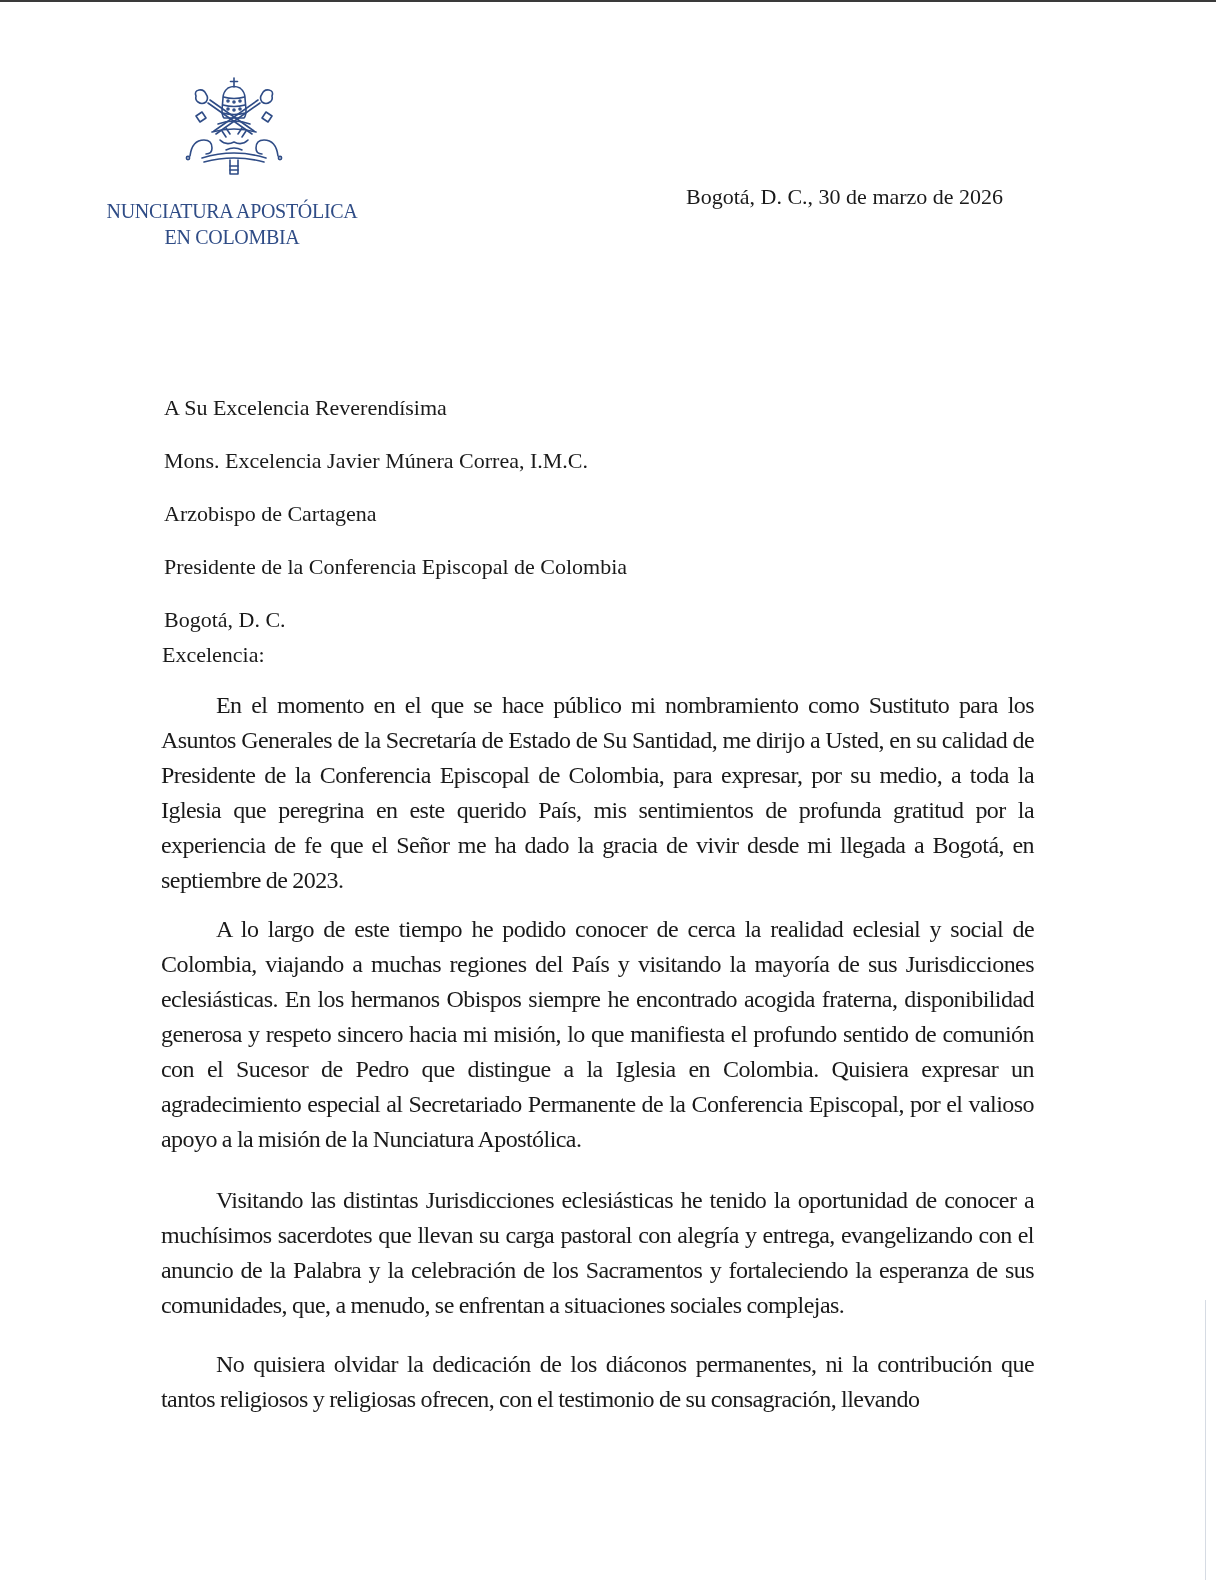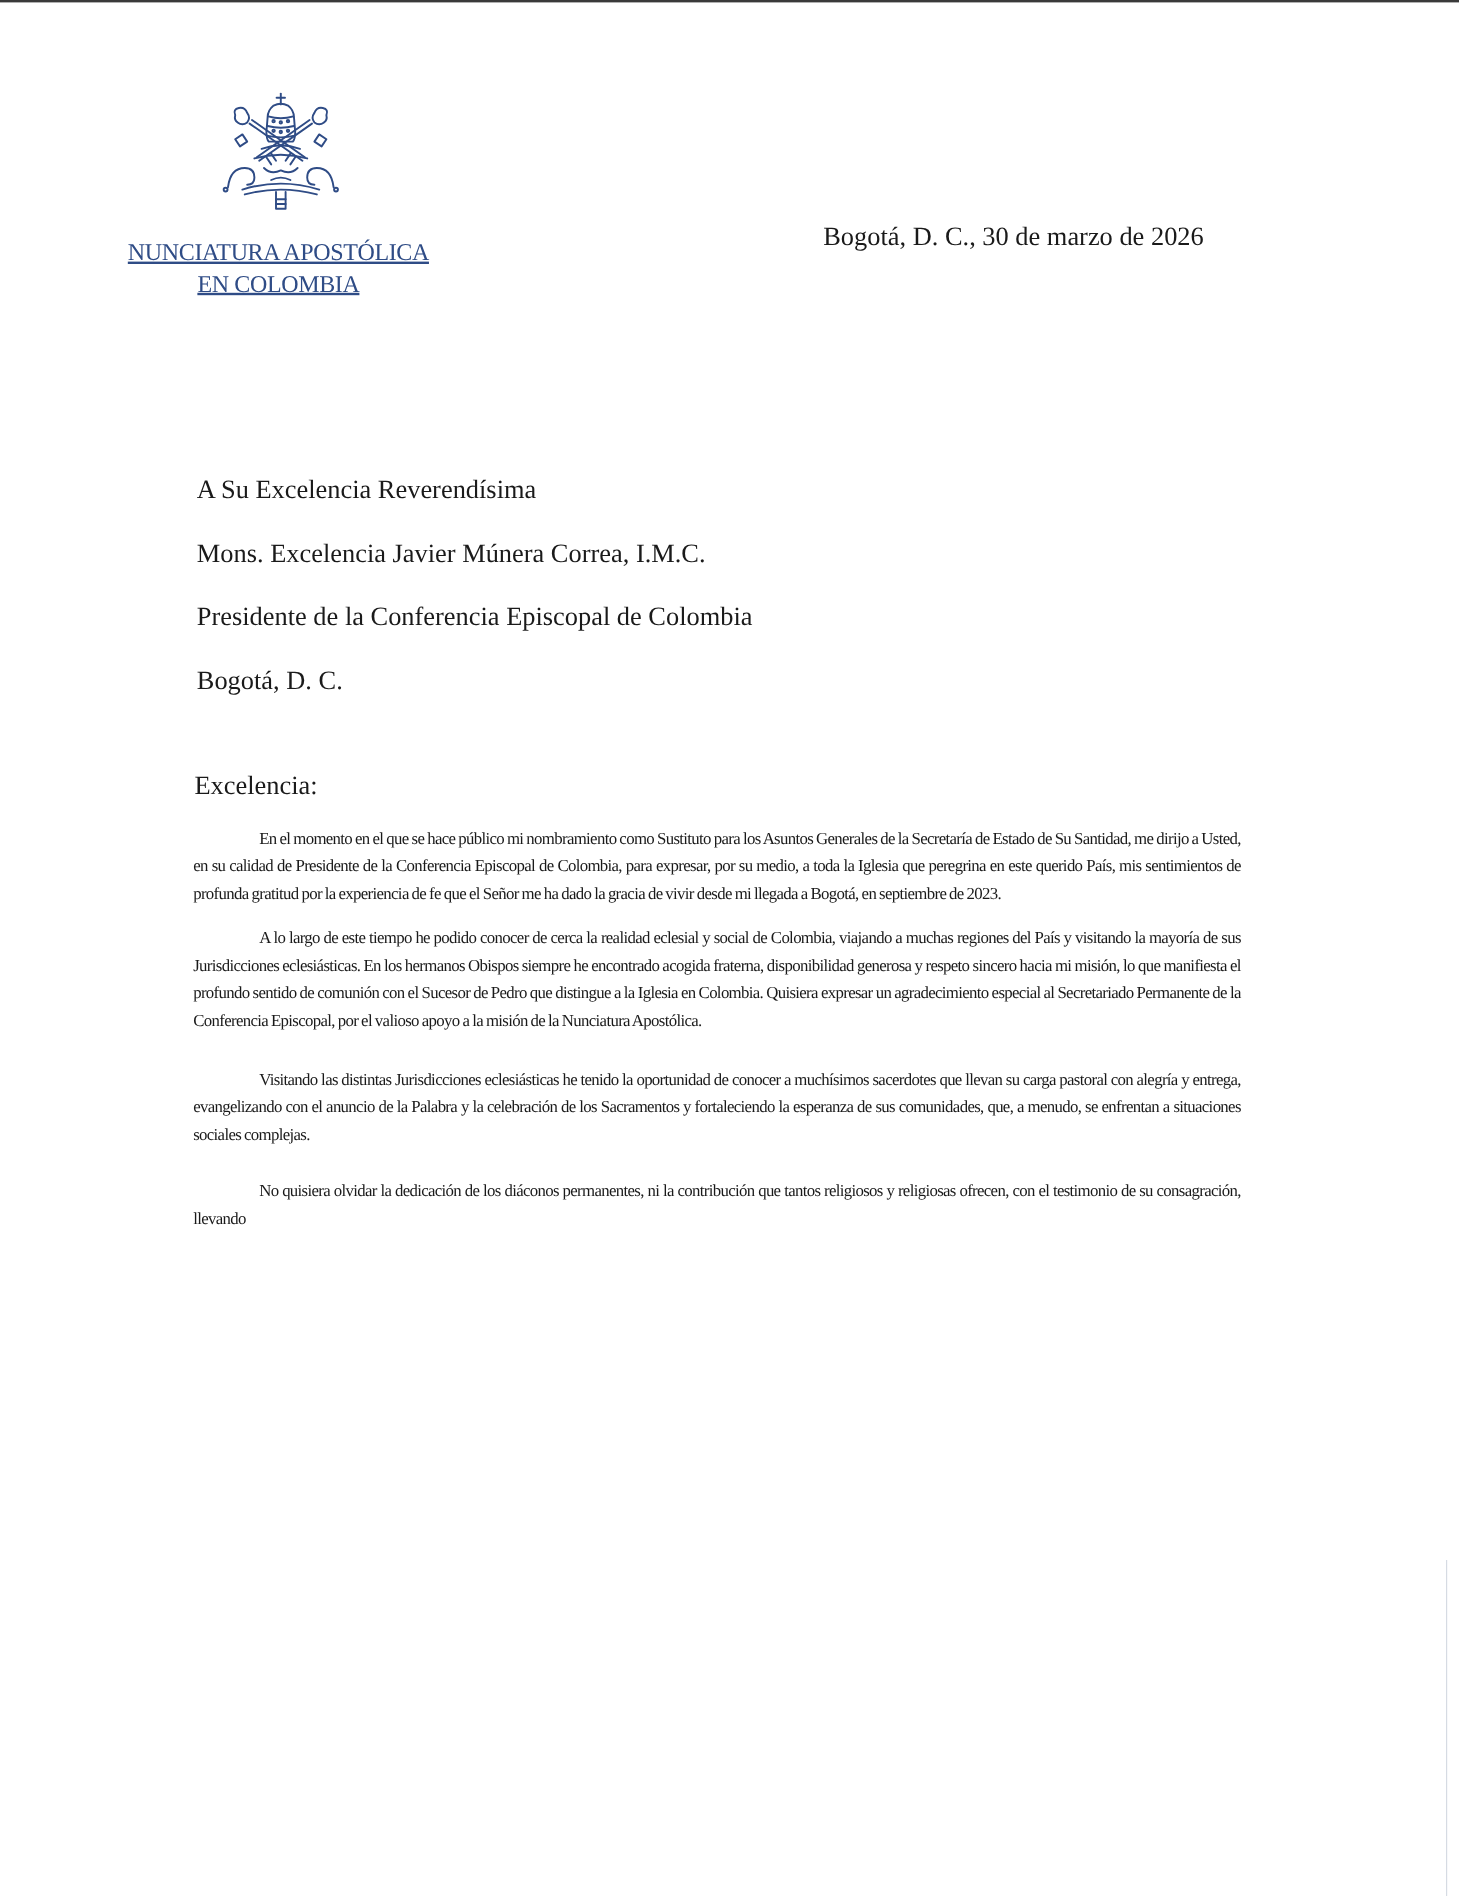--- a/index.html
+++ b/index.html
@@ -34,21 +34,20 @@
     }
     .letterhead {
       position: absolute;
       left: 96px; top: 198px;
       width: 272px;
       text-align: center;
       color: #2f4c86;
       font-size: 20px;
       line-height: 26px;
       letter-spacing: -0.3px;
-      text-decoration: underline;
     }
     .date-line {
       position: absolute;
       left: 686px; top: 183px;
       font-size: 22px;
       line-height: 28px;
       white-space: nowrap;
       text-align: right;
     }
     .recipient {
@@ -63,22 +62,22 @@
       left: 162px; top: 641px;
       font-size: 22px;
       line-height: 28px;
       text-align: center;
     }
     .body-text {
       position: absolute;
       left: 161px;
       width: 873px;
       top: 688px;
-      font-size: 14px;
-      line-height: 23px;
+      font-size: 24px;
+      line-height: 35px;
       text-align: justify;
       letter-spacing: -0.55px;
       word-spacing: -0.5px;
     }
     .body-text p {
       margin: 0 0 14px 0;
       text-indent: 55px;
     }
     .body-text p.p2 { }
     .body-text p.p3 { margin-bottom: 24px; margin-top: 26px; }
@@ -139,20 +138,21 @@
 <div class="letterhead">
   <div>NUNCIATURA APOSTÓLICA</div>
   <div>EN COLOMBIA</div>
 </div>
 
 <div class="date-line">Bogotá, D. C., 30 de marzo de 2026</div>
 
 <div class="recipient">
   <div>A Su Excelencia Reverendísima</div>
   <div>Mons. Excelencia Javier Múnera Correa, I.M.C.</div>
+  <div>Arzobispo de Cartagena</div>
   <div>Presidente de la Conferencia Episcopal de Colombia</div>
   <div>Bogotá, D. C.</div>
 </div>
 
 <div class="salutation">Excelencia:</div>
 
 <div class="body-text">
   <p class="p1">En el momento en el que se hace público mi nombramiento como Sustituto para los Asuntos Generales de la Secretaría de Estado de Su Santidad, me dirijo a Usted, en su calidad de Presidente de la Conferencia Episcopal de Colombia, para expresar, por su medio, a toda la Iglesia que peregrina en este querido País, mis sentimientos de profunda gratitud por la experiencia de fe que el Señor me ha dado la gracia de vivir desde mi llegada a Bogotá, en septiembre de 2023.</p>
   <p class="p2">A lo largo de este tiempo he podido conocer de cerca la realidad eclesial y social de Colombia, viajando a muchas regiones del País y visitando la mayoría de sus Jurisdicciones eclesiásticas. En los hermanos Obispos siempre he encontrado acogida fraterna, disponibilidad generosa y respeto sincero hacia mi misión, lo que manifiesta el profundo sentido de comunión con el Sucesor de Pedro que distingue a la Iglesia en Colombia. Quisiera expresar un agradecimiento especial al Secretariado Permanente de la Conferencia Episcopal, por el valioso apoyo a la misión de la Nunciatura Apostólica.</p>
   <p class="p3">Visitando las distintas Jurisdicciones eclesiásticas he tenido la oportunidad de conocer a muchísimos sacerdotes que llevan su carga pastoral con alegría y entrega, evangelizando con el anuncio de la Palabra y la celebración de los Sacramentos y fortaleciendo la esperanza de sus comunidades, que, a menudo, se enfrentan a situaciones sociales complejas.</p>

